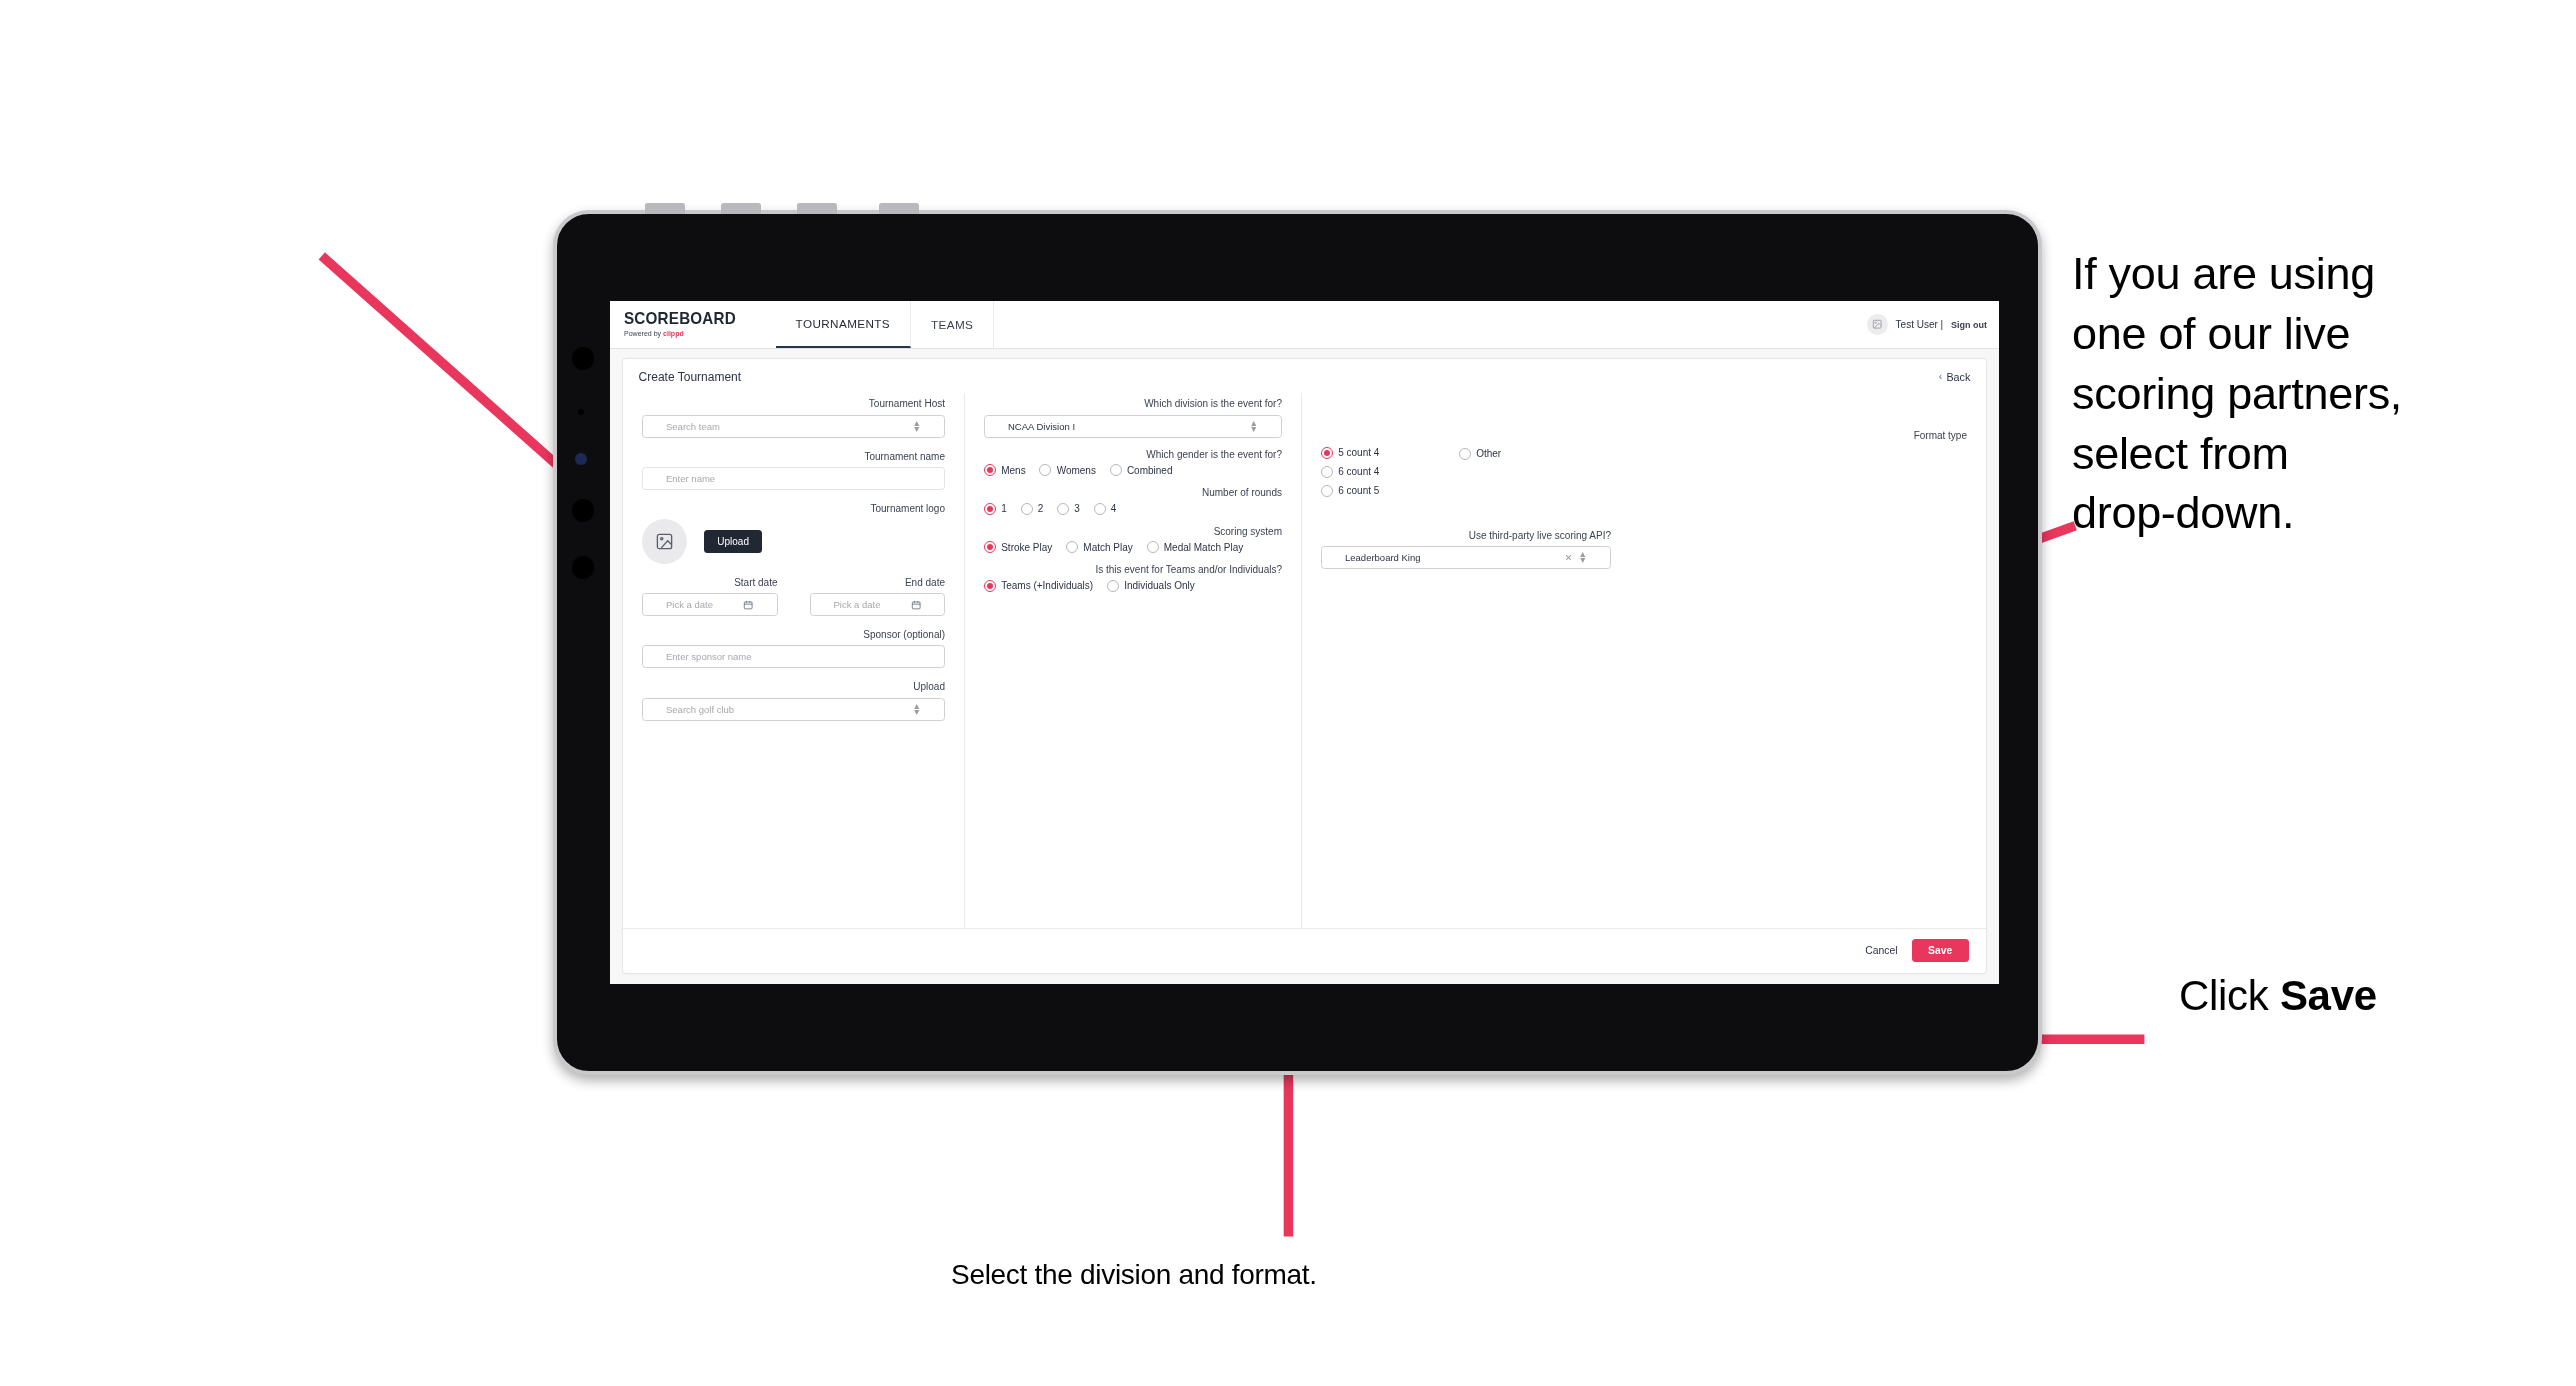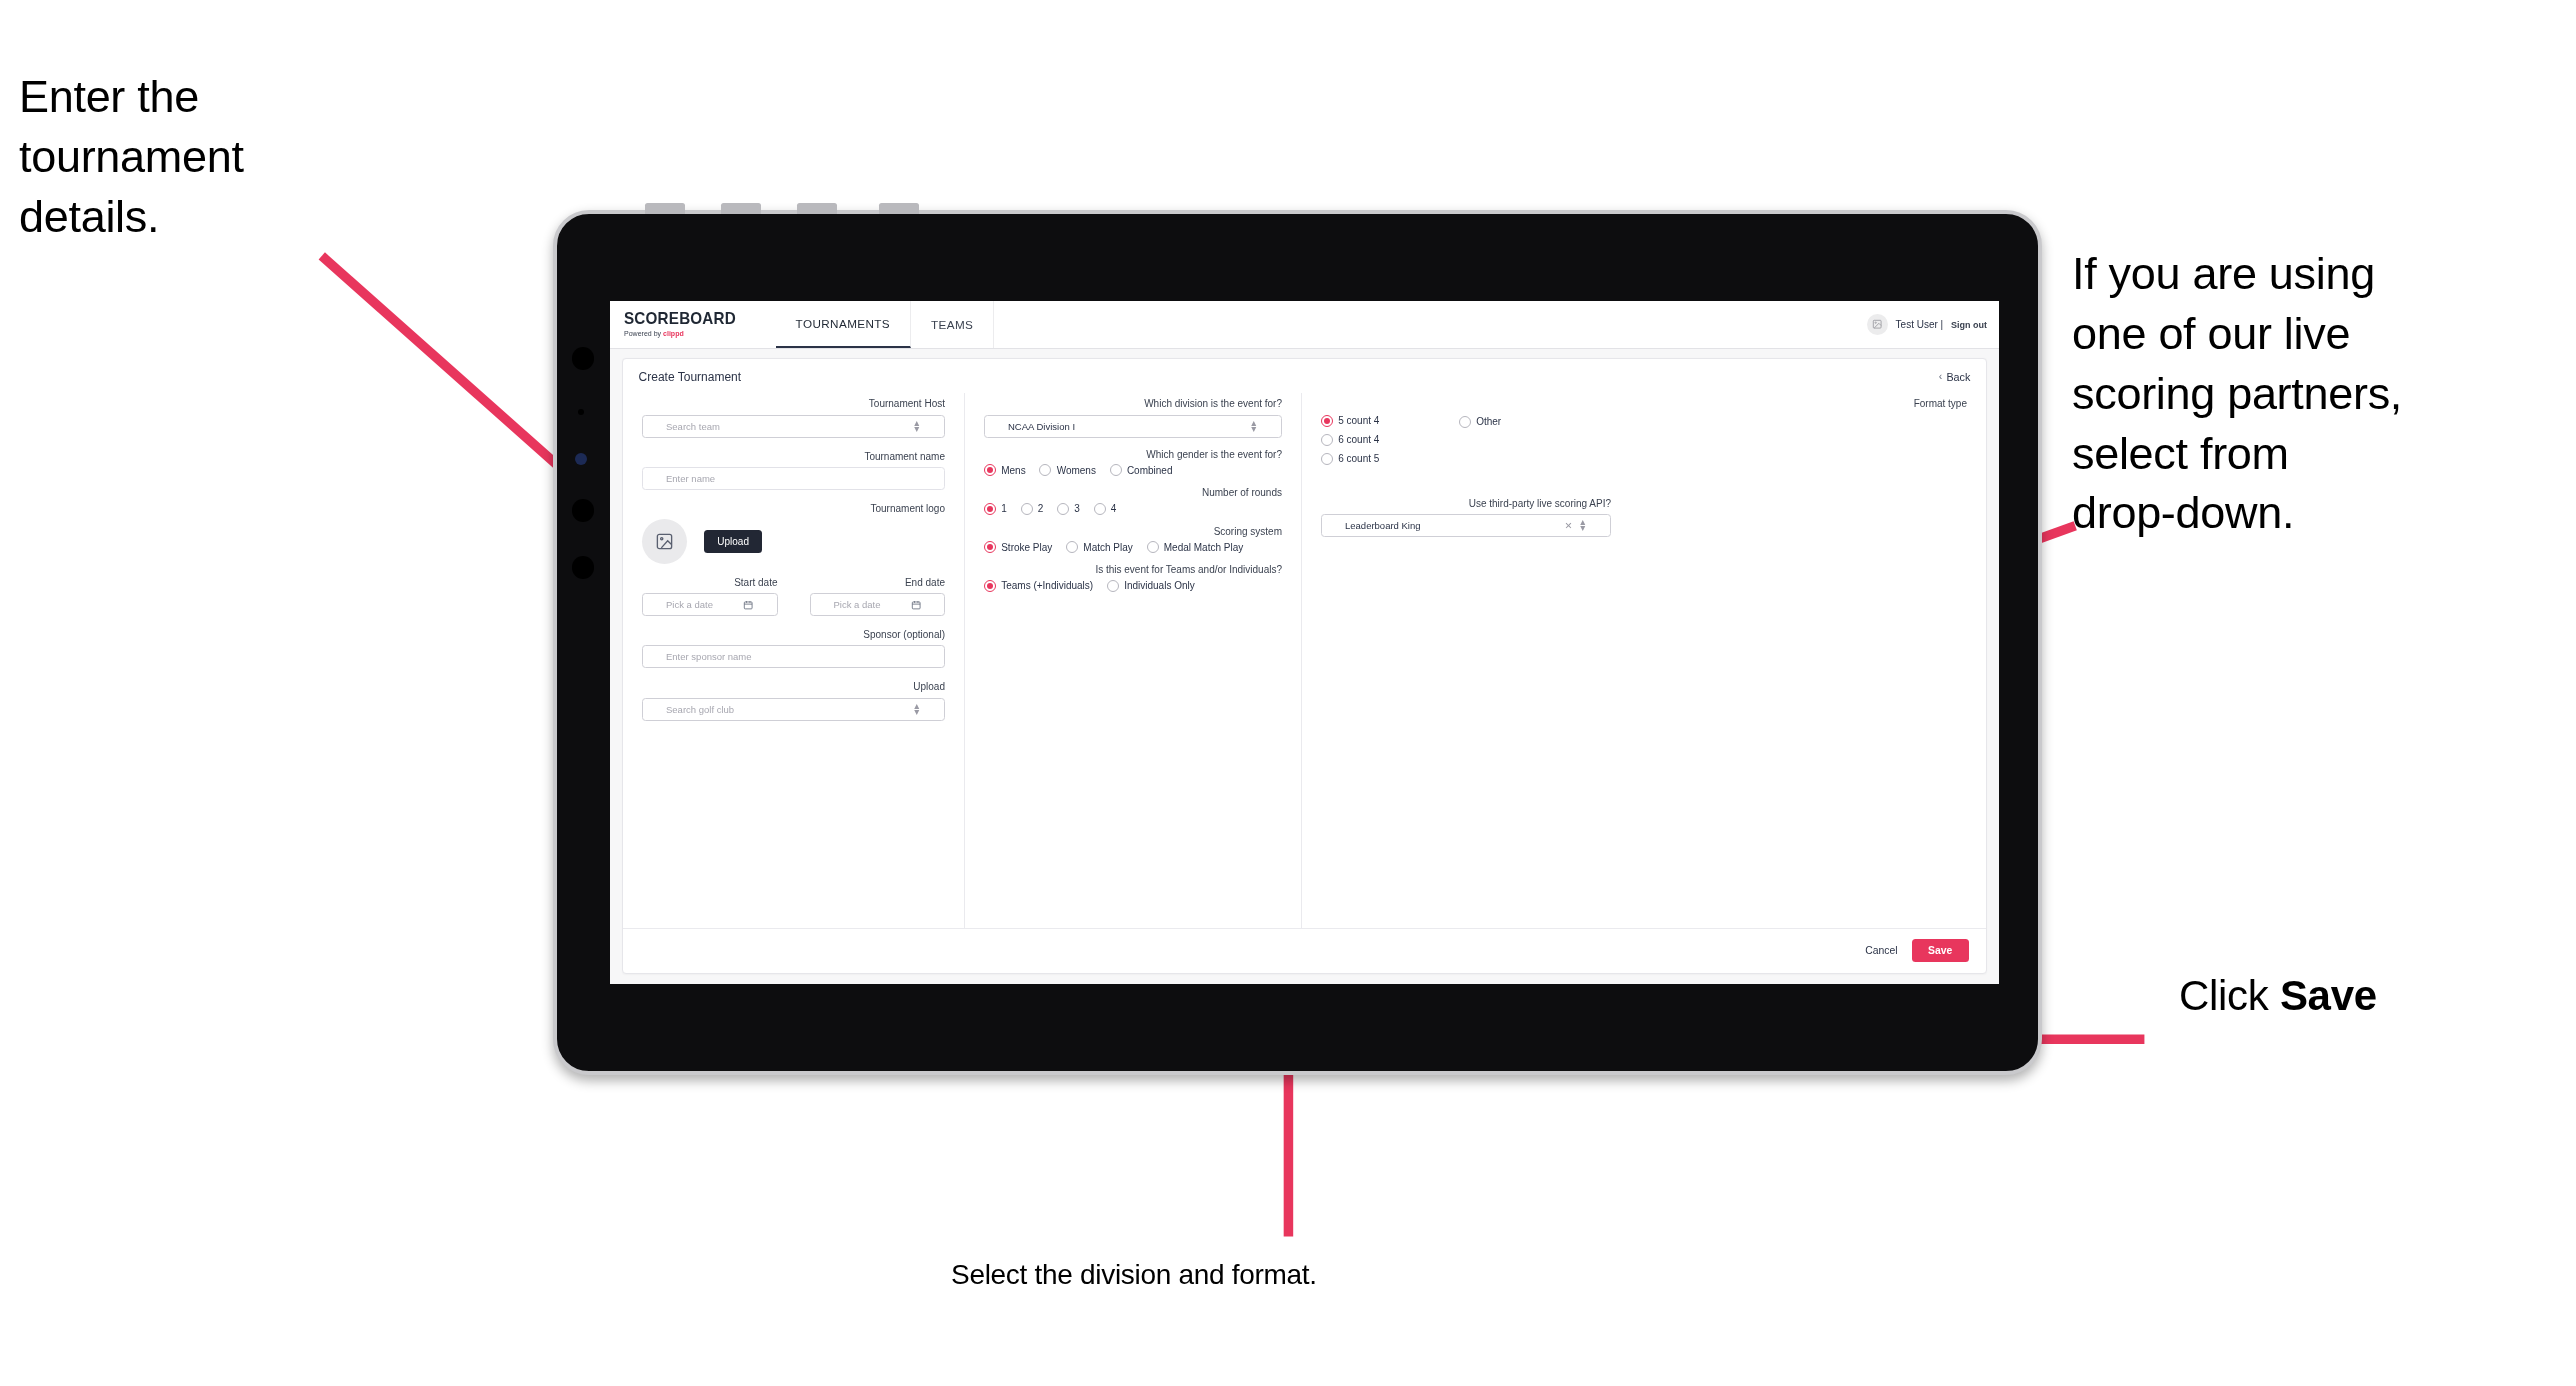--- a/index.html
+++ b/index.html
@@ -114,21 +114,21 @@
     align-items: center; gap: 4.3px; cursor: pointer;
   }
   .chev { font-size: 10.4px; color: #62697a; }
 
   .cols { flex: 1; display: flex; }
   .col {
     padding: 5.2px 19px 0 19px; position: relative;
   }
   .col.c1 { width: 342px; border-right: 0.9px solid #eaeaee; }
   .col.c2 { width: 337px; border-right: 0.9px solid #eaeaee; }
-  .col.c3 { flex: 1; }
+  .col.c3 { flex: 1; margin-top: 32px; }
 
   .fld-label { font-size: 10px; color: #3b4250; margin-bottom: 5.2px; text-align: right; }
   .fld-label.sp { margin-top: 13px; }
 
   .inp {
     height: 23px; border: 0.9px solid #cfcfd6; border-radius: 3.5px; background: #fff;
     display: flex; align-items: center; padding: 0 23px;
     font-size: 9.5px; color: #a7a7b0; position: relative;
   }
   .inp.filled { color: #2b3347; }
@@ -186,23 +186,20 @@
   .btn-save {
     background: #e8365d; color: #fff; font-size: 10.4px; font-weight: 600;
     padding: 6px 16.4px; border-radius: 3.5px; cursor: pointer;
   }
 </style>
 </head>
 <body>
 
 <div class="stage">
 
-  <div class="anno anno-tl">Enter the
-tournament
-details.</div>
 
   <div class="anno anno-tr">If you are using
 one of our live
 scoring partners,
 select from
 drop-down.</div>
 
   <div class="anno anno-save">
     <span>Click </span><b>Save</b>
   </div>

